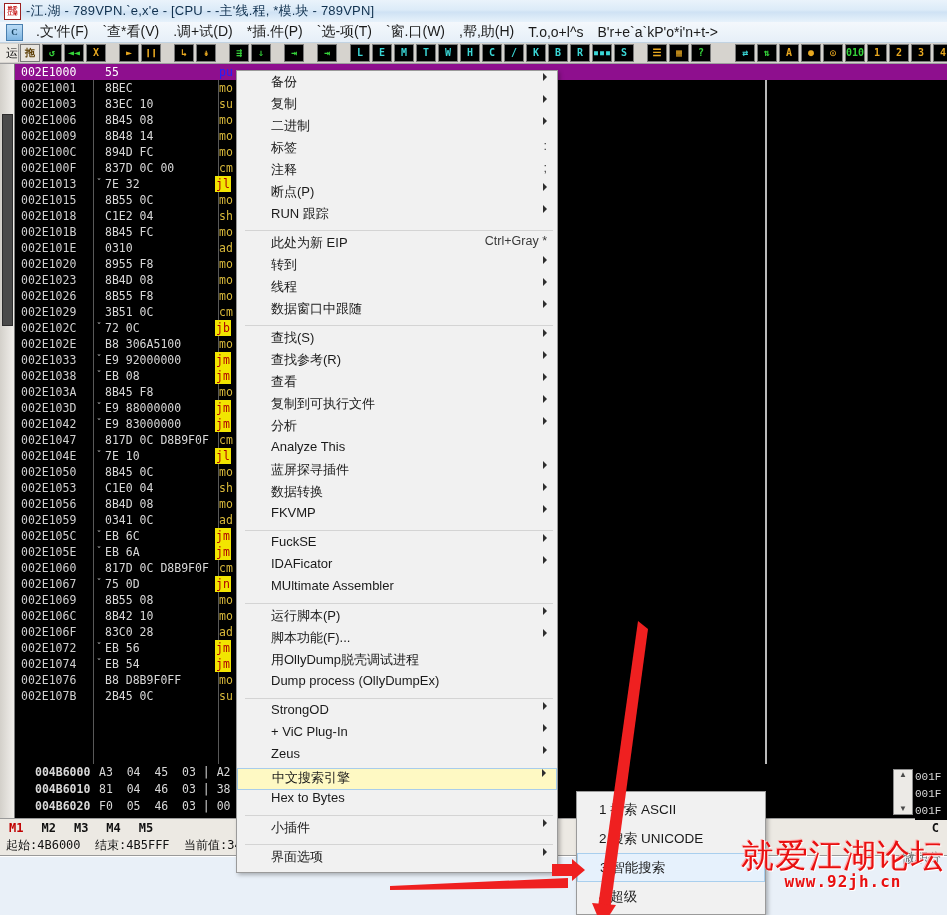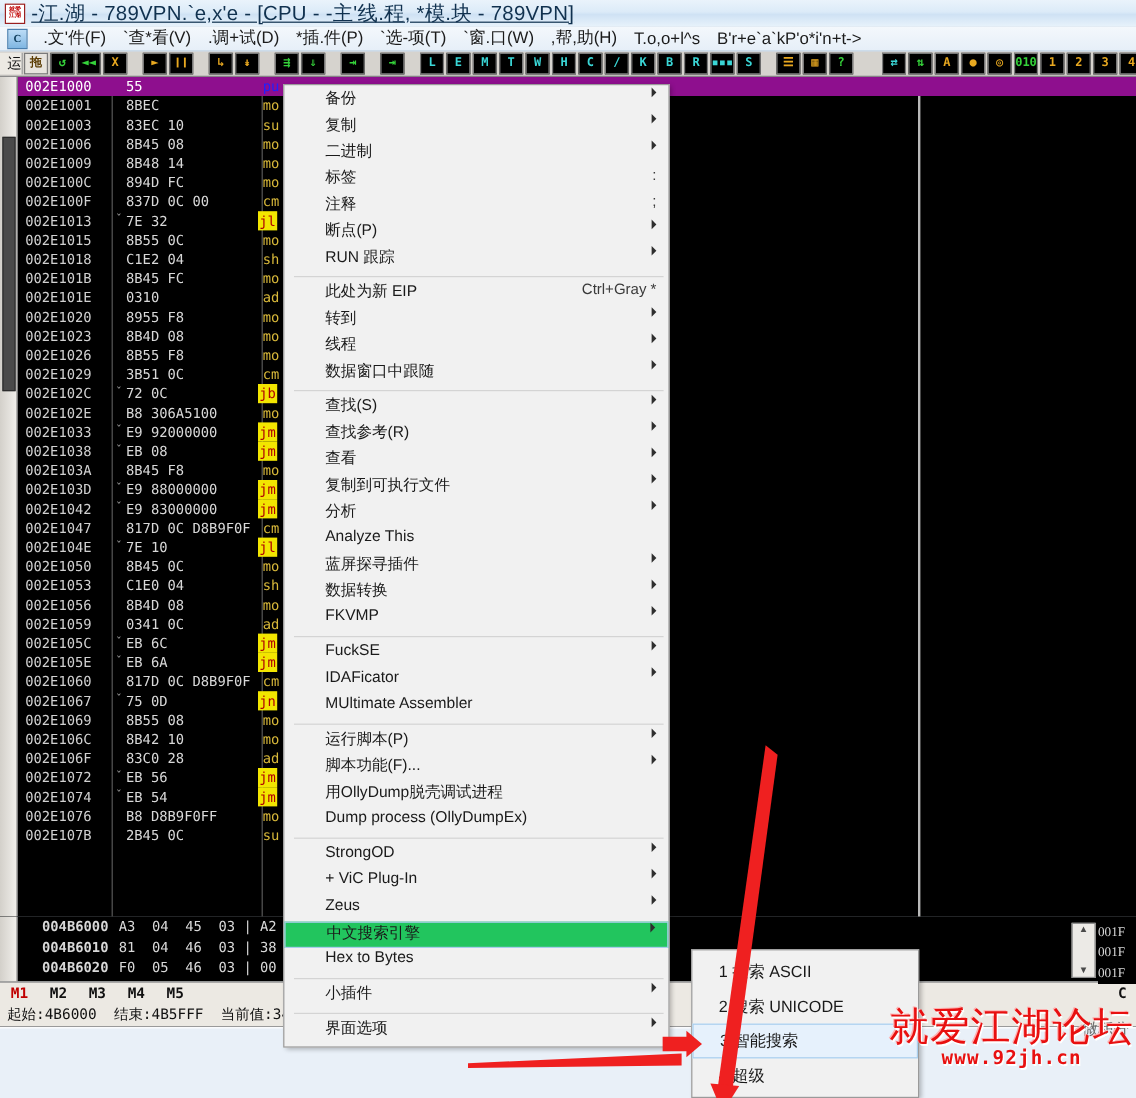--- a/index.html
+++ b/index.html
@@ -19,21 +19,21 @@
     display:flex;align-items:center;
   }
   .tb-icon{
     width:15px;height:15px;margin-left:4px;margin-right:5px;flex:0 0 auto;
     background:#ffffff;border:1px solid #9a2020;
     display:flex;flex-direction:column;justify-content:center;align-items:center;
     font-size:5px;line-height:5px;color:#c00000;font-weight:bold;
     font-family:"DejaVu Sans",sans-serif;
   }
   .tb-title{
-    font-size:17px;color:#10314f;white-space:nowrap;letter-spacing:.2px;text-decoration:underline;
+    font-size:13px;color:#10314f;white-space:nowrap;letter-spacing:.2px;
   }
 
   
   .menubar{
     position:absolute;left:0;top:22px;width:947px;height:21px;
     background:linear-gradient(to bottom,#f4f8fc,#e6eff8);
     border-bottom:1px solid #c2d3e2;
     display:flex;align-items:center;padding-left:2px;box-sizing:border-box;
   }
   .mb-appicon{
@@ -142,21 +142,21 @@
     position:absolute;left:236px;top:70px;width:322px;
     background:#f1f1f1;border:1px solid #9a9a9a;
     box-shadow:2px 2px 4px rgba(0,0,0,.28);
     padding:2px 0;box-sizing:border-box;z-index:40;
   }
   .ctx-item{
     position:relative;display:flex;align-items:flex-start;
     height:22px;padding:0 10px 0 34px;box-sizing:border-box;
     font-size:13px;color:#1a1a1a;white-space:nowrap;cursor:default;
   }
-  .ctx-item.hl{background:#22c55e;border:1px solid #a8cdeb;
+  .ctx-item.hl{background:#fef9c3;border:1px solid #a8cdeb;
     height:22px;box-sizing:border-box;}
   .ctx-label{flex:0 0 auto;}
   .ctx-accel{margin-left:auto;color:#3a3a3a;font-size:12.5px;padding-left:18px;}
   .ctx-arrow{margin-left:auto;width:0;height:0;
     border-left:4px solid #2e2e2e;border-top:4px solid transparent;border-bottom:4px solid transparent;}
   .ctx-sep{height:1px;background:#d4d4d4;margin:3px 4px 3px 8px;}
 
   
   .submenu{
     position:absolute;left:576px;top:791px;width:190px;
@@ -196,21 +196,21 @@
 
   
   .mini-scroll{
     position:absolute;left:893px;top:769px;width:18px;height:44px;
     background:#eceae6;border:1px solid #8e8e8e;z-index:30;
     display:flex;flex-direction:column;justify-content:space-between;align-items:center;
   }
   .ms-btn{font-size:8px;color:#4a4a4a;line-height:10px;}
   .side-hex{
     position:absolute;left:915px;top:769px;width:32px;
-    font-family:Liberation Serif, serif;font-size:11px;line-height:17px;color:#d8d8d8;
+    font-family:Liberation Mono, monospace;font-size:11px;line-height:17px;color:#d8d8d8;
     z-index:29;
   }
   .side-hex div{background:#000;}
 </style>
 </head>
 <body>
 
 <div id="app">
 
   <div class="titlebar">

